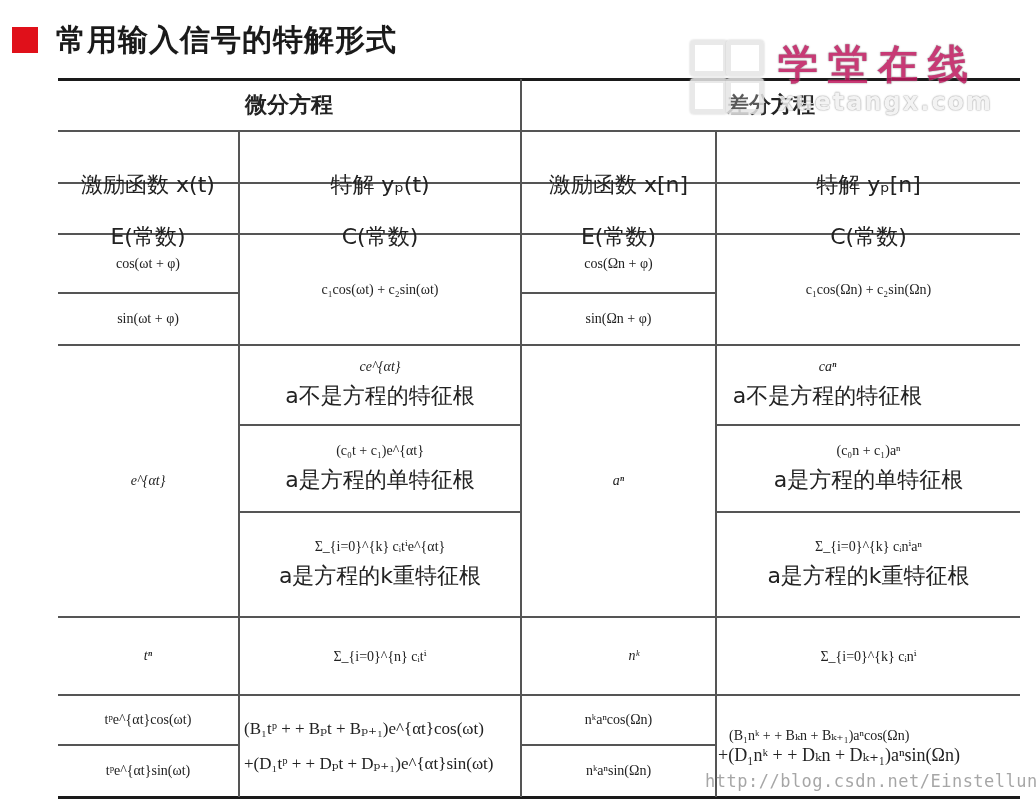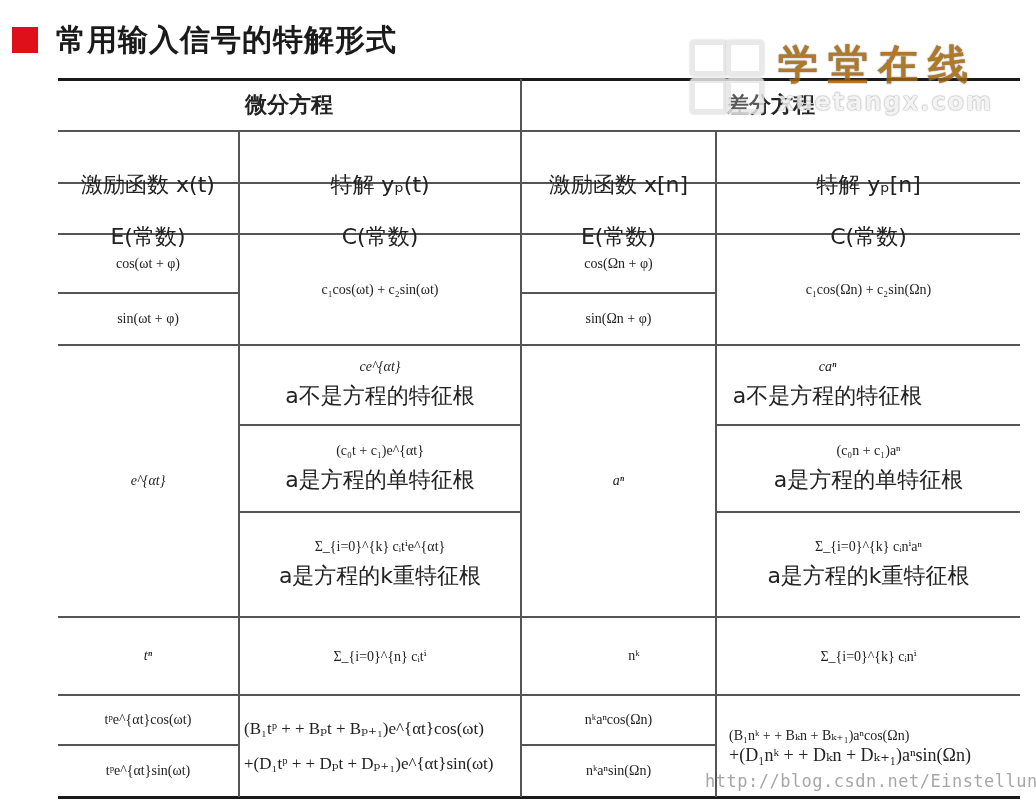--- a/index.html
+++ b/index.html
@@ -5,21 +5,21 @@
   html, body { margin: 0; padding: 0; background: #ffffff; }
   body { width: 1036px; height: 802px; position: relative; overflow: hidden;
          font-family: "DejaVu Serif", "Liberation Serif", serif; color: #222; }
   .title-bar { position: absolute; left: 12px; top: 20px; height: 40px; display: flex; align-items: center; }
   .title-square { width: 26px; height: 26px; background: #e0101a; margin-right: 18px; }
   .title-text { font-family: "DejaVu Sans", "Liberation Sans", sans-serif; font-size: 30px; font-weight: bold; color: #1a1a1a; letter-spacing: 1px; }
 
   .watermark { position: absolute; left: 688px; top: 36px; display: flex; align-items: center; opacity: 0.85; pointer-events: none; }
   .wm-logo { width: 80px; height: 80px; position: relative; }
   .wm-box { position: absolute; border: 5px solid #e6e6e6; box-shadow: 0 0 2px #bbb; border-radius: 4px; background: rgba(255,255,255,0.3); }
-  .wm-text-cn { font-family: "DejaVu Sans", sans-serif; font-size: 40px; font-weight: bold; color: #a16207; text-shadow: 0 0 2px #999, 0 0 1px #888; letter-spacing: 10px; }
+  .wm-text-cn { font-family: "DejaVu Sans", sans-serif; font-size: 40px; font-weight: bold; color: #be185d; text-shadow: 0 0 2px #999, 0 0 1px #888; letter-spacing: 10px; }
   .wm-text-en { font-family: "DejaVu Sans", sans-serif; font-size: 24px; font-weight: bold; color: #f2f2f2; text-shadow: 0 0 2px #999, 0 0 1px #888; letter-spacing: 2px; margin-top: -4px; }
 
   .tbl { position: absolute; left: 0; top: 0; width: 1036px; height: 802px; }
   .hline { position: absolute; height: 0; border-top: 2px solid #555; }
   .hline.thick { border-top: 3px solid #1a1a1a; }
   .vline { position: absolute; width: 0; border-left: 2px solid #555; }
 
   .cell { position: absolute; display: flex; flex-direction: column; align-items: center; justify-content: center; text-align: center; font-size: 20px; color: #222; }
   .cn { font-family: "DejaVu Sans", "Liberation Sans", sans-serif; font-size: 22px; margin-top: 28px; }
   .hdr { font-family: "DejaVu Sans", sans-serif; font-size: 22px; font-weight: bold; }
@@ -101,34 +101,34 @@
   <span class="math">(c₀n + c₁)aⁿ</span>
   <span class="note">a是方程的单特征根</span>
 </div>
 <div class="cell" style="left:717px; top:513px; width:303px; height:103px;">
   <span class="math">Σ_{i=0}^{k} cᵢnⁱaⁿ</span>
   <span class="note">a是方程的k重特征根</span>
 </div>
 
 <div class="cell math" style="left:58px; top:618px; width:180px; height:76px; font-style:italic;">tⁿ</div>
 <div class="cell math" style="left:240px; top:618px; width:280px; height:76px;">Σ_{i=0}^{n} cᵢtⁱ</div>
-<div class="cell math" style="left:522px; top:618px; width:224px; height:76px; border-radius:18px;">nᵏ</div>
+<div class="cell math" style="left:522px; top:618px; width:224px; height:76px; font-style:italic;border-radius:18px;">nᵏ</div>
 <div class="cell math" style="left:717px; top:618px; width:303px; height:76px;">Σ_{i=0}^{k} cᵢnⁱ</div>
 
 <div class="cell math" style="left:58px; top:696px; width:180px; height:48px;">tᵖe^{αt}cos(ωt)</div>
 <div class="cell math" style="left:58px; top:746px; width:180px; height:50px;">tᵖe^{αt}sin(ωt)</div>
 <div class="cell" style="left:240px; top:696px; width:280px; height:100px; align-items:flex-start; font-size:17px;">
   <span class="math" style="font-size:17px; padding-left:4px; white-space:nowrap;">(B₁tᵖ +   + Bₚt + Bₚ₊₁)e^{αt}cos(ωt)</span>
   <span class="math" style="font-size:17px; padding-left:4px; margin-top:14px; white-space:nowrap;">+(D₁tᵖ +   + Dₚt + Dₚ₊₁)e^{αt}sin(ωt)</span>
 </div>
 <div class="cell math" style="left:522px; top:696px; width:193px; height:48px;">nᵏaⁿcos(Ωn)</div>
 <div class="cell math" style="left:522px; top:746px; width:193px; height:50px;">nᵏaⁿsin(Ωn)</div>
 <div class="cell" style="left:717px; top:696px; width:303px; height:100px; align-items:flex-start;">
   <span class="math" style="font-size:14px; padding-left:12px; white-space:nowrap;">(B₁nᵏ +   + Bₖn + Bₖ₊₁)aⁿcos(Ωn)</span>
-  <span class="math" style="font-size:18px; padding-left:12px; margin-top:0; white-space:nowrap;">+(D₁nᵏ +   + Dₖn + Dₖ₊₁)aⁿsin(Ωn)</span>
+  <span class="math" style="font-size:18px; padding-left:1px; margin-top:0; white-space:nowrap;">+(D₁nᵏ +   + Dₖn + Dₖ₊₁)aⁿsin(Ωn)</span>
 </div>
 
 <div class="watermark">
   <div class="wm-logo">
     <div class="wm-box" style="left:2px; top:4px; width:28px; height:26px;"></div>
     <div class="wm-box" style="left:38px; top:4px; width:28px; height:26px;"></div>
     <div class="wm-box" style="left:2px; top:42px; width:28px; height:26px;"></div>
     <div class="wm-box" style="left:38px; top:42px; width:28px; height:26px;"></div>
   </div>
   <div style="display:flex; flex-direction:column; margin-left:10px;">

